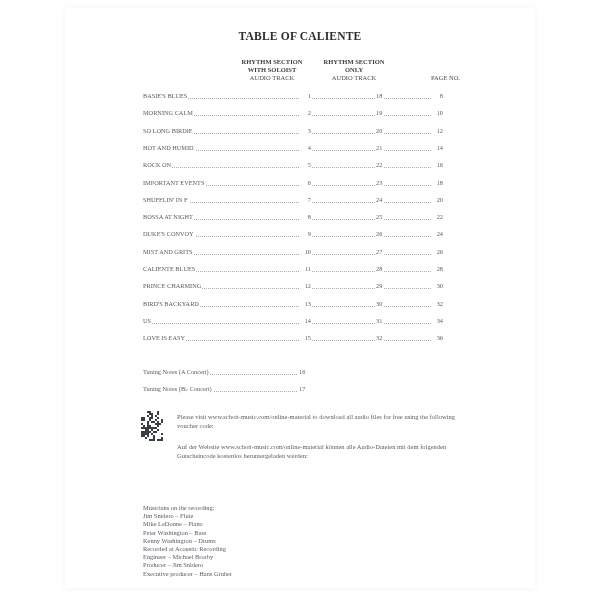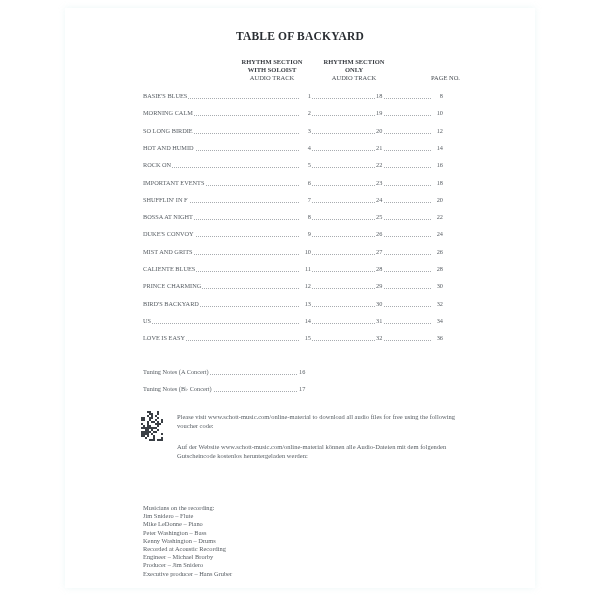--- a/index.html
+++ b/index.html
@@ -79,21 +79,21 @@
       line-height: 8.2px;
       color: #5a6066;
     }
     .credits div { white-space: nowrap; }
   </style>
 </head>
 <body>
 
 <div class="page"></div>
 
-<div class="title">TABLE OF BACKYARD</div>
+<div class="title">TABLE OF CALIENTE</div>
 
 <div class="colhead col1">
   <div class="b">RHYTHM SECTION</div>
   <div class="b">WITH SOLOIST</div>
   <div>AUDIO TRACK</div>
 </div>
 <div class="colhead col2">
   <div class="b">RHYTHM SECTION</div>
   <div class="b">ONLY</div>
   <div>AUDIO TRACK</div>

